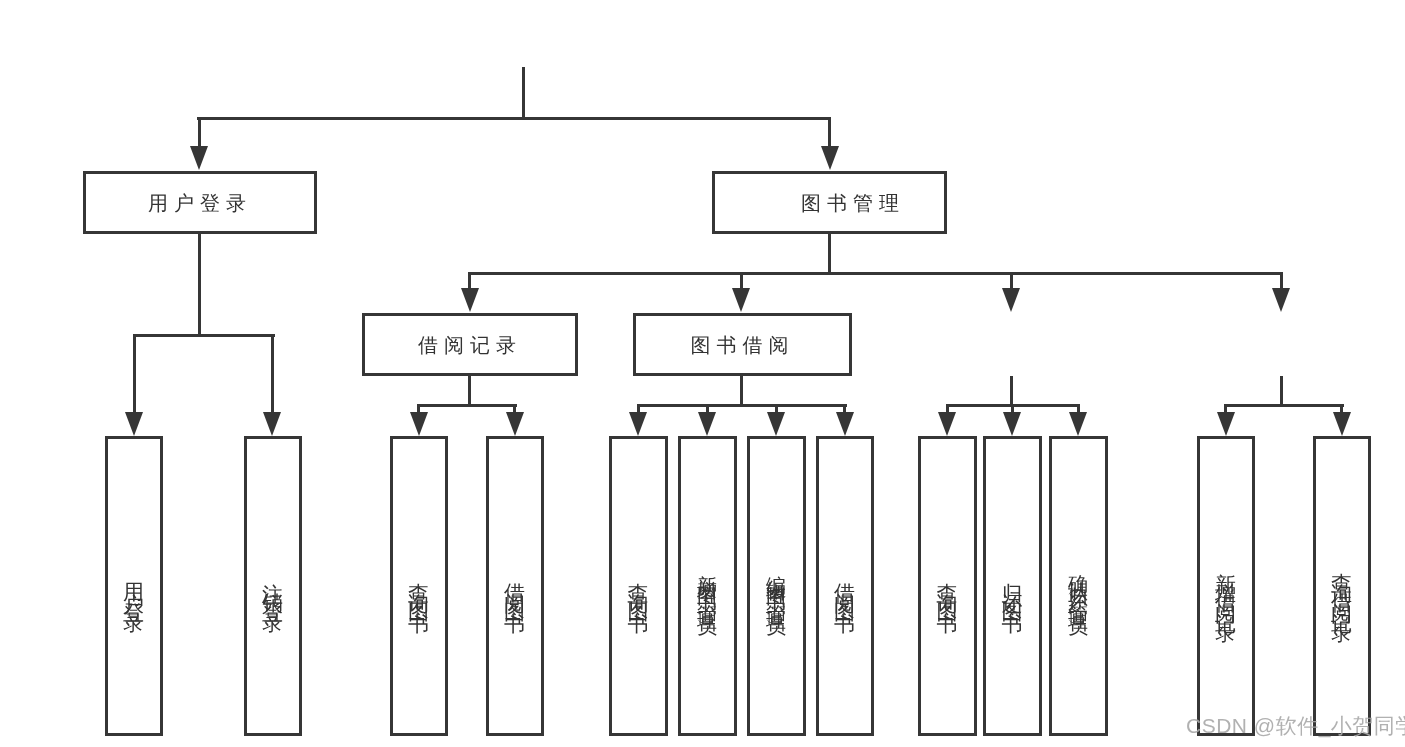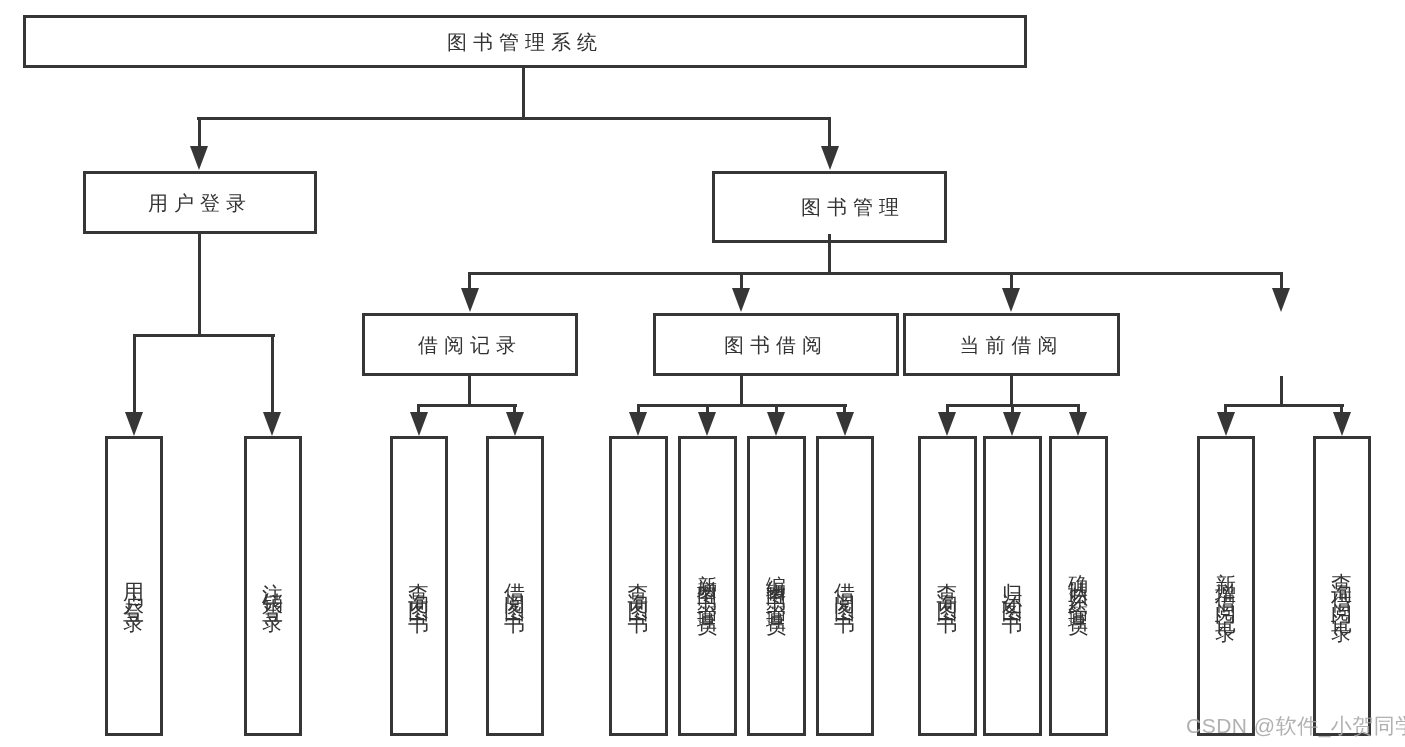--- a/index.html
+++ b/index.html
@@ -32,35 +32,32 @@
     position:absolute;left:1186px;top:712px;z-index:5;
     font-size:21px;letter-spacing:0.5px;color:rgba(168,168,168,0.9);
     white-space:nowrap;
   }
 </style>
 </head>
 <body>
 
 <div class="canvas">
 
-  <div class="box hbox" style="left:23px;top:15px;width:1004px;height:53px;">
-    <span>图书管理系统</span>
-  </div>
 
   <div class="vline" style="left:522px;top:67px;height:51px;"></div>
   <div class="hline" style="left:197px;top:117px;width:634px;"></div>
   <div class="vline" style="left:198px;top:117px;height:31px;"></div>
   <div class="arr" style="left:190px;top:146px;"></div>
   <div class="vline" style="left:828px;top:117px;height:31px;"></div>
   <div class="arr" style="left:821px;top:146px;"></div>
 
   <div class="box hbox" style="left:83px;top:171px;width:234px;height:63px;">
     <span>用户登录</span>
   </div>
-  <div class="box hbox" style="left:712px;top:171px;width:235px;height:72px;padding-left:47px;">
+  <div class="box hbox" style="left:712px;top:171px;width:235px;height:63px;padding-left:47px;">
     <span>图书管理</span>
   </div>
 
   <div class="vline" style="left:198px;top:234px;height:102px;"></div>
   <div class="hline" style="left:133px;top:334px;width:142px;"></div>
   <div class="vline" style="left:133px;top:334px;height:80px;"></div>
   <div class="arr" style="left:125px;top:412px;"></div>
   <div class="vline" style="left:271px;top:334px;height:80px;"></div>
   <div class="arr" style="left:263px;top:412px;"></div>
 
@@ -71,25 +68,22 @@
   <div class="vline" style="left:740px;top:272px;height:18px;"></div>
   <div class="arr" style="left:732px;top:288px;"></div>
   <div class="vline" style="left:1010px;top:272px;height:18px;"></div>
   <div class="arr" style="left:1002px;top:288px;"></div>
   <div class="vline" style="left:1280px;top:272px;height:18px;"></div>
   <div class="arr" style="left:1272px;top:288px;"></div>
 
   <div class="box hbox" style="left:362px;top:313px;width:216px;height:63px;">
     <span>借阅记录</span>
   </div>
-  <div class="box hbox" style="left:653px;top:313px;width:246px;height:63px;">
+  <div class="box hbox" style="left:633px;top:313px;width:219px;height:63px;">
     <span>图书借阅</span>
-  </div>
-  <div class="box hbox" style="left:903px;top:313px;width:217px;height:63px;">
-    <span>当前借阅</span>
   </div>
 
   <div class="vline" style="left:468px;top:376px;height:30px;"></div>
   <div class="hline" style="left:418px;top:404px;width:99px;"></div>
   <div class="vline" style="left:417px;top:404px;height:10px;"></div>
   <div class="arr" style="left:410px;top:412px;"></div>
   <div class="vline" style="left:513px;top:404px;height:10px;"></div>
   <div class="arr" style="left:506px;top:412px;"></div>
 
   <div class="vline" style="left:740px;top:376px;height:30px;"></div>

